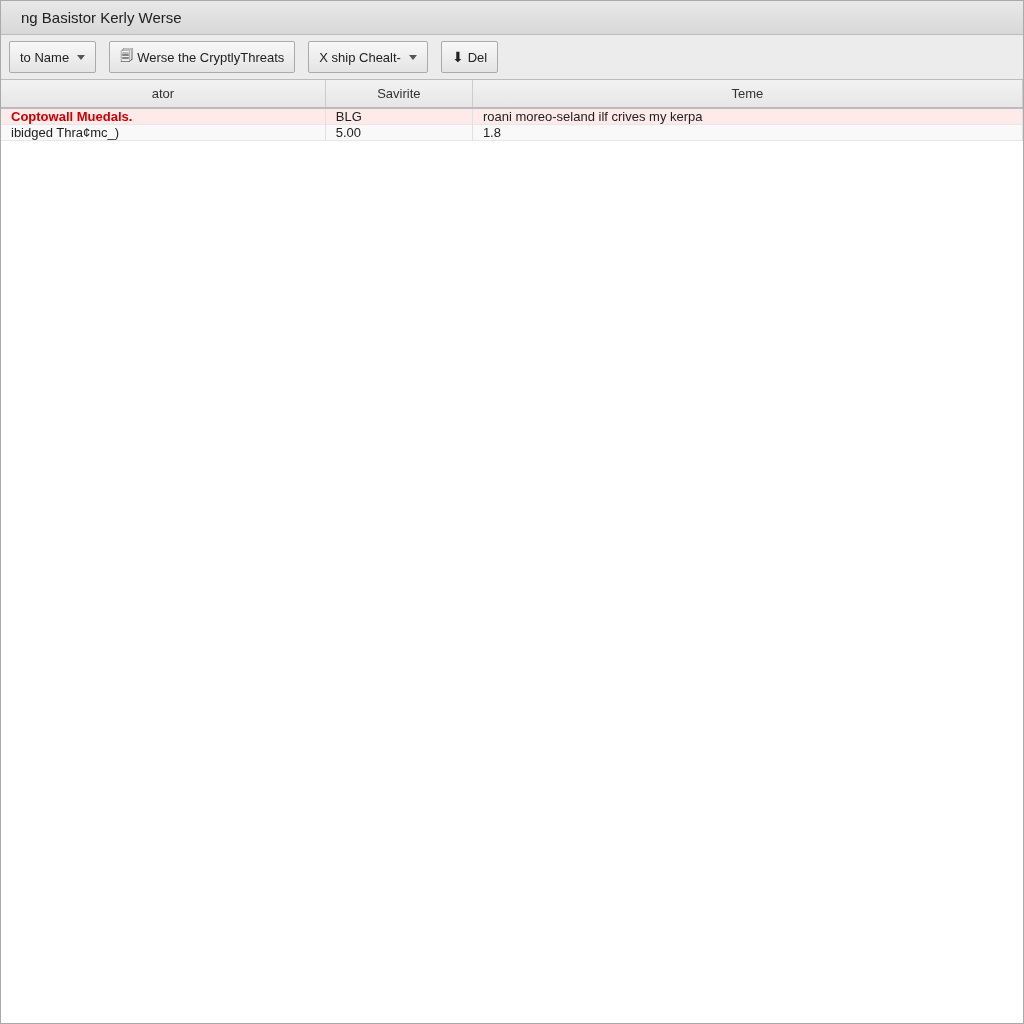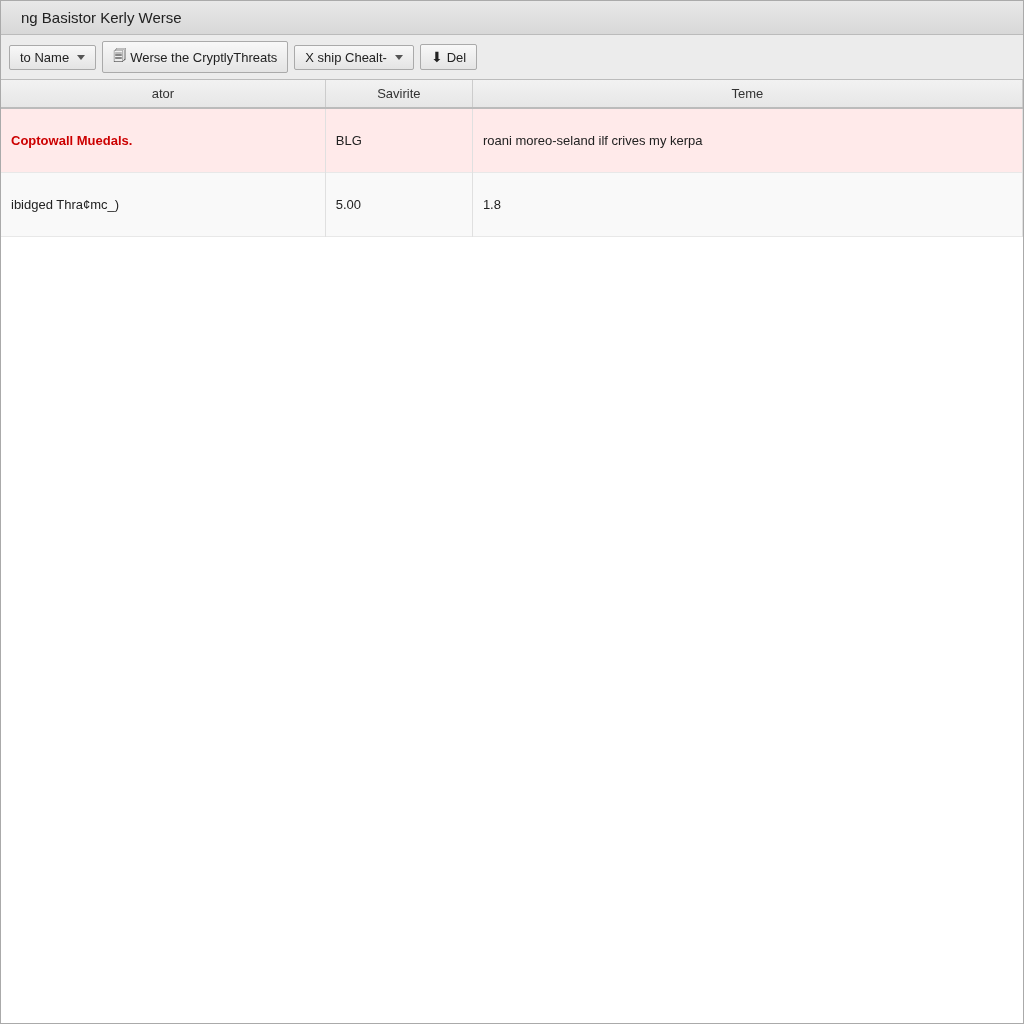--- a/index.html
+++ b/index.html
@@ -31,25 +31,24 @@
       padding: 8px 20px;
       font-size: 15px;
       font-weight: normal;
       color: #222;
       border-bottom: 1px solid #bbb;
       white-space: nowrap;
     }
 
     .toolbar {
       display: flex;
-      align-items: center;
       padding: 6px 8px;
       background: #ececec;
       border-bottom: 1px solid #bbb;
-      gap: 6px;
+      gap: 13px;
     }
 
     .toolbar-btn {
       display: flex;
       align-items: center;
       gap: 4px;
       padding: 4px 10px;
       background: linear-gradient(to bottom, #f8f8f8, #e4e4e4);
       border: 1px solid #aaa;
       border-radius: 2px;
@@ -95,21 +94,21 @@
 
     tbody tr:nth-child(even) {
       background: #f9f9f9;
     }
 
     tbody tr.selected {
       background: #ffeaea;
     }
 
     tbody td {
-      padding: 24px 10px;
+      padding: 0 10px;
       font-size: 13px;
       color: #222;
       border-right: 1px solid #e0e0e0;
       white-space: nowrap;
     }
 
     tbody td.red-text {
       color: #cc0000;
       font-weight: bold;
     }

